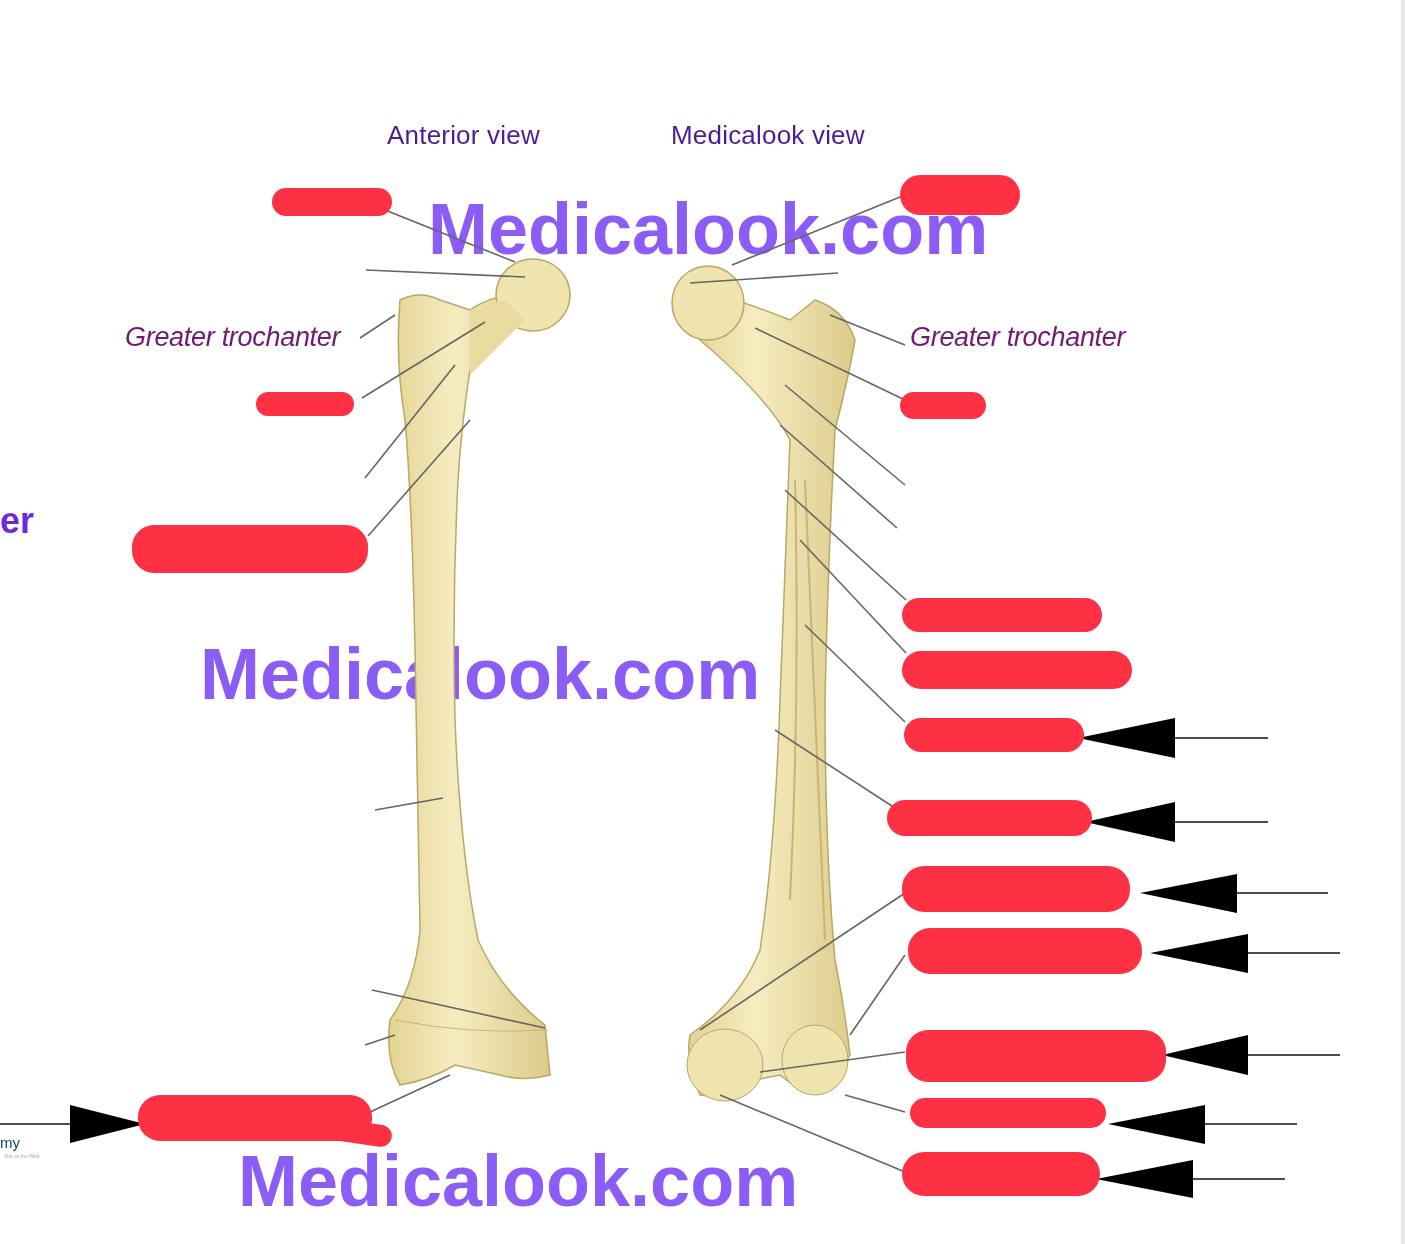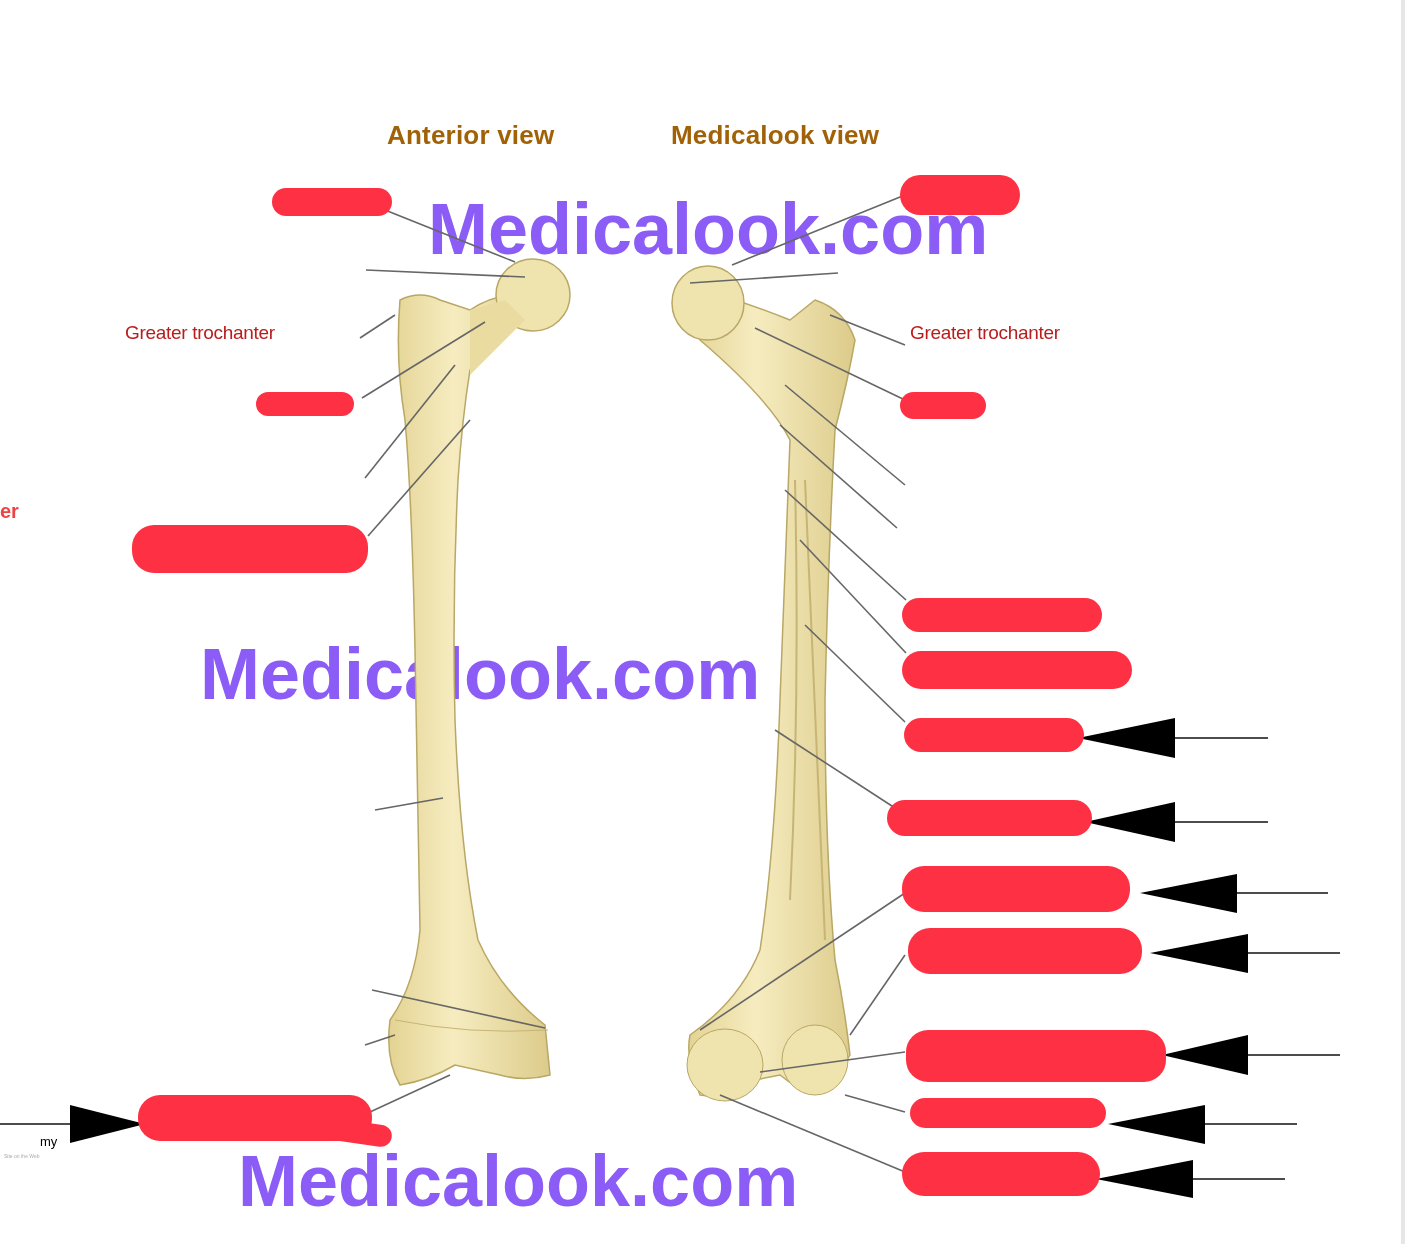--- a/index.html
+++ b/index.html
@@ -1,22 +1,22 @@
 <!DOCTYPE html>
 <html><head>
 <meta charset="utf-8">
 <style>
   html,body{margin:0;padding:0;background:#ffffff;}
   body{width:1405px;height:1244px;position:relative;overflow:hidden;font-family:"Liberation Sans",sans-serif;}
-  .title{position:absolute;font-weight:bold;font-size:26px;color:#a16207;letter-spacing:0.2px;}
-  .lbl{position:absolute;font-size:19px;color:#b91c1c;letter-spacing:-0.3px;white-space:nowrap;}
+  .title{position:absolute;font-weight:normal;font-size:26px;color:#4c1d95;letter-spacing:0.2px;}
+  .lbl{position:absolute;font-size:27px;color:#701a75;letter-spacing:-0.3px;white-space:nowrap;font-style:italic;}
   .wm{position:absolute;font-weight:bold;color:#8b5cf6;font-size:72px;white-space:nowrap;}
   .redact{position:absolute;background:#fd3143;border-radius:22px;}
-  .edge-text{position:absolute;font-weight:bold;font-size:20px;color:#ef4444;}
-  .small{position:absolute;font-size:13px;color:#000000;padding-left:40px;}
+  .edge-text{position:absolute;font-weight:bold;font-size:36px;color:#6d28d9;}
+  .small{position:absolute;font-size:15px;color:#0c4a6e;}
   .tiny{position:absolute;font-size:5px;color:#aaa;}
   svg.layer{position:absolute;left:0;top:0;}
   .right-border{position:absolute;right:0;top:0;width:4px;height:1244px;background:#e6e6e6;}
 </style>
 </head>
 <body>
 
 <div class="wm" style="left:428px;top:188px;">Medicalook.com</div>
 <div class="wm" style="left:200px;top:633px;">Medicalook.com</div>
 <div class="wm" style="left:238px;top:1140px;">Medicalook.com</div>

